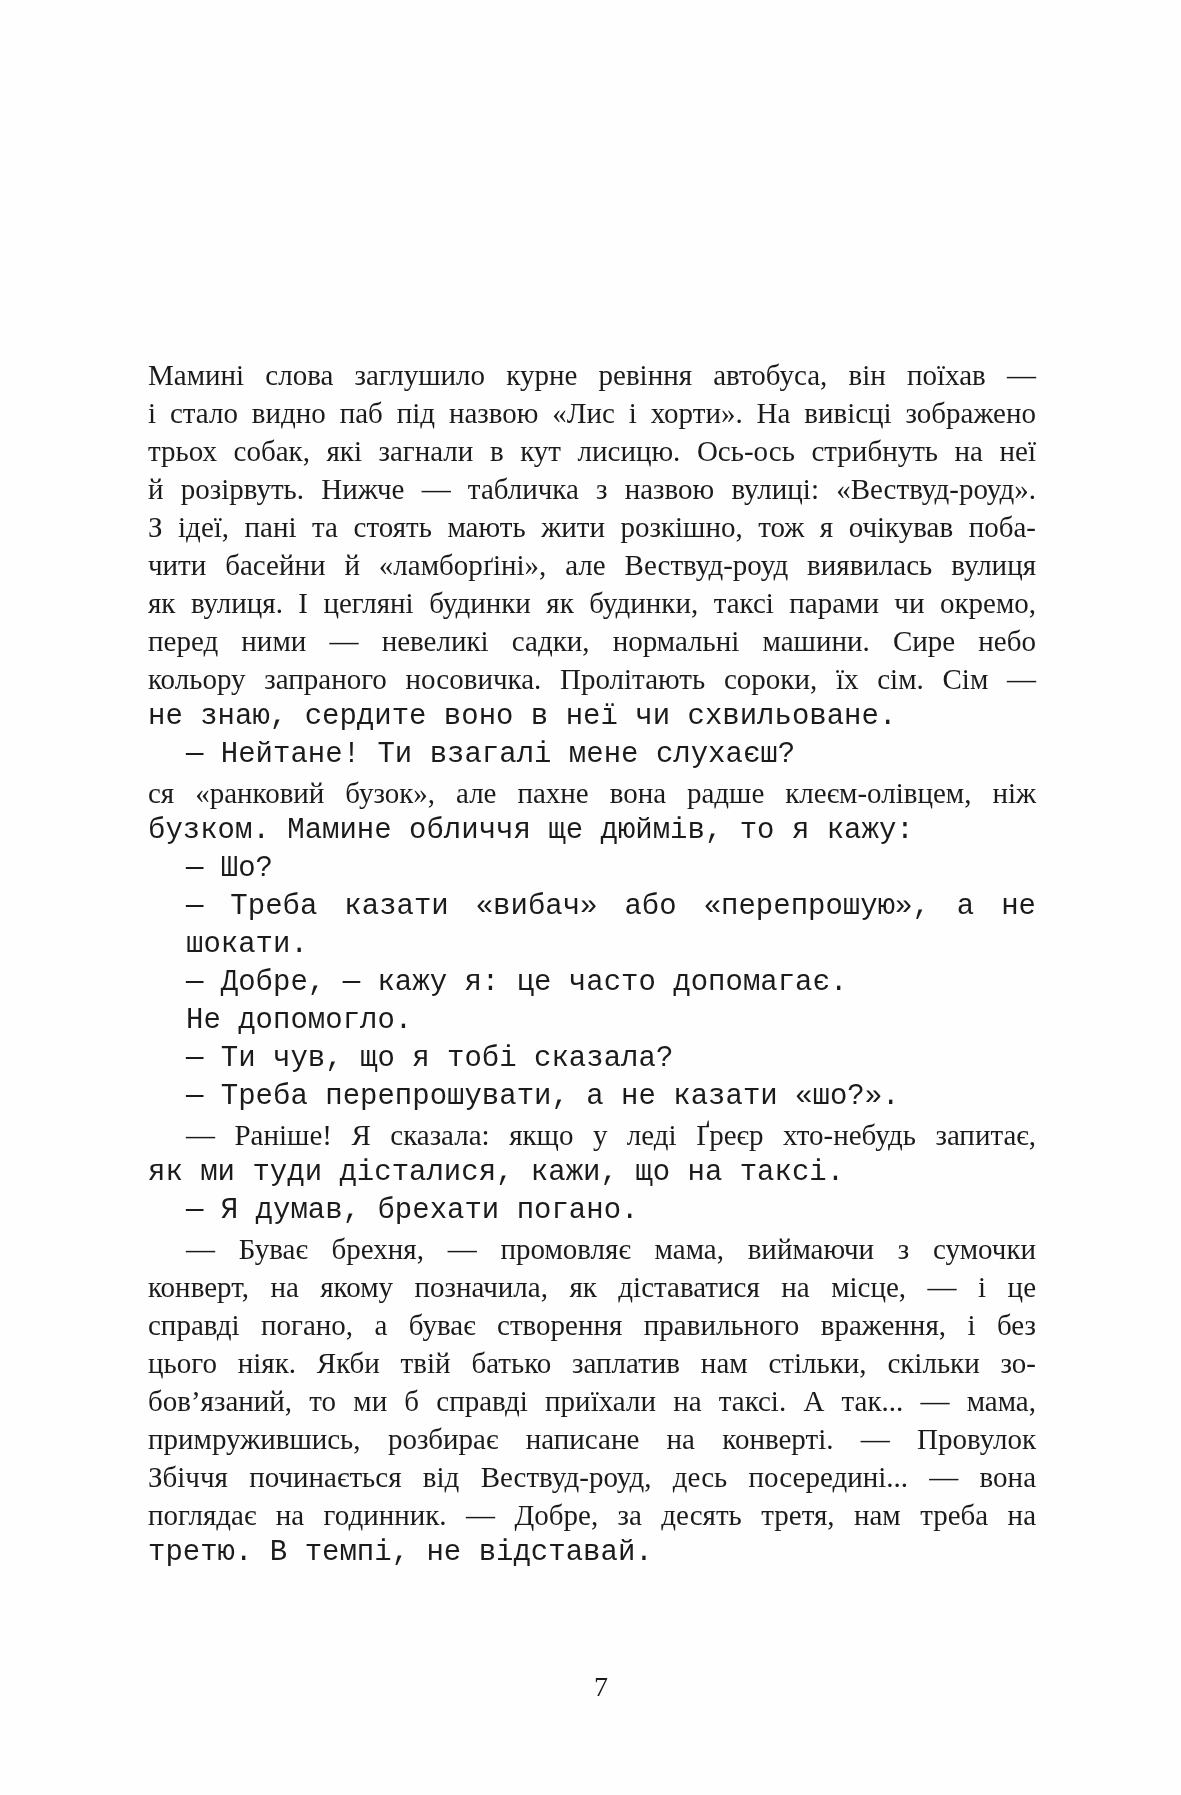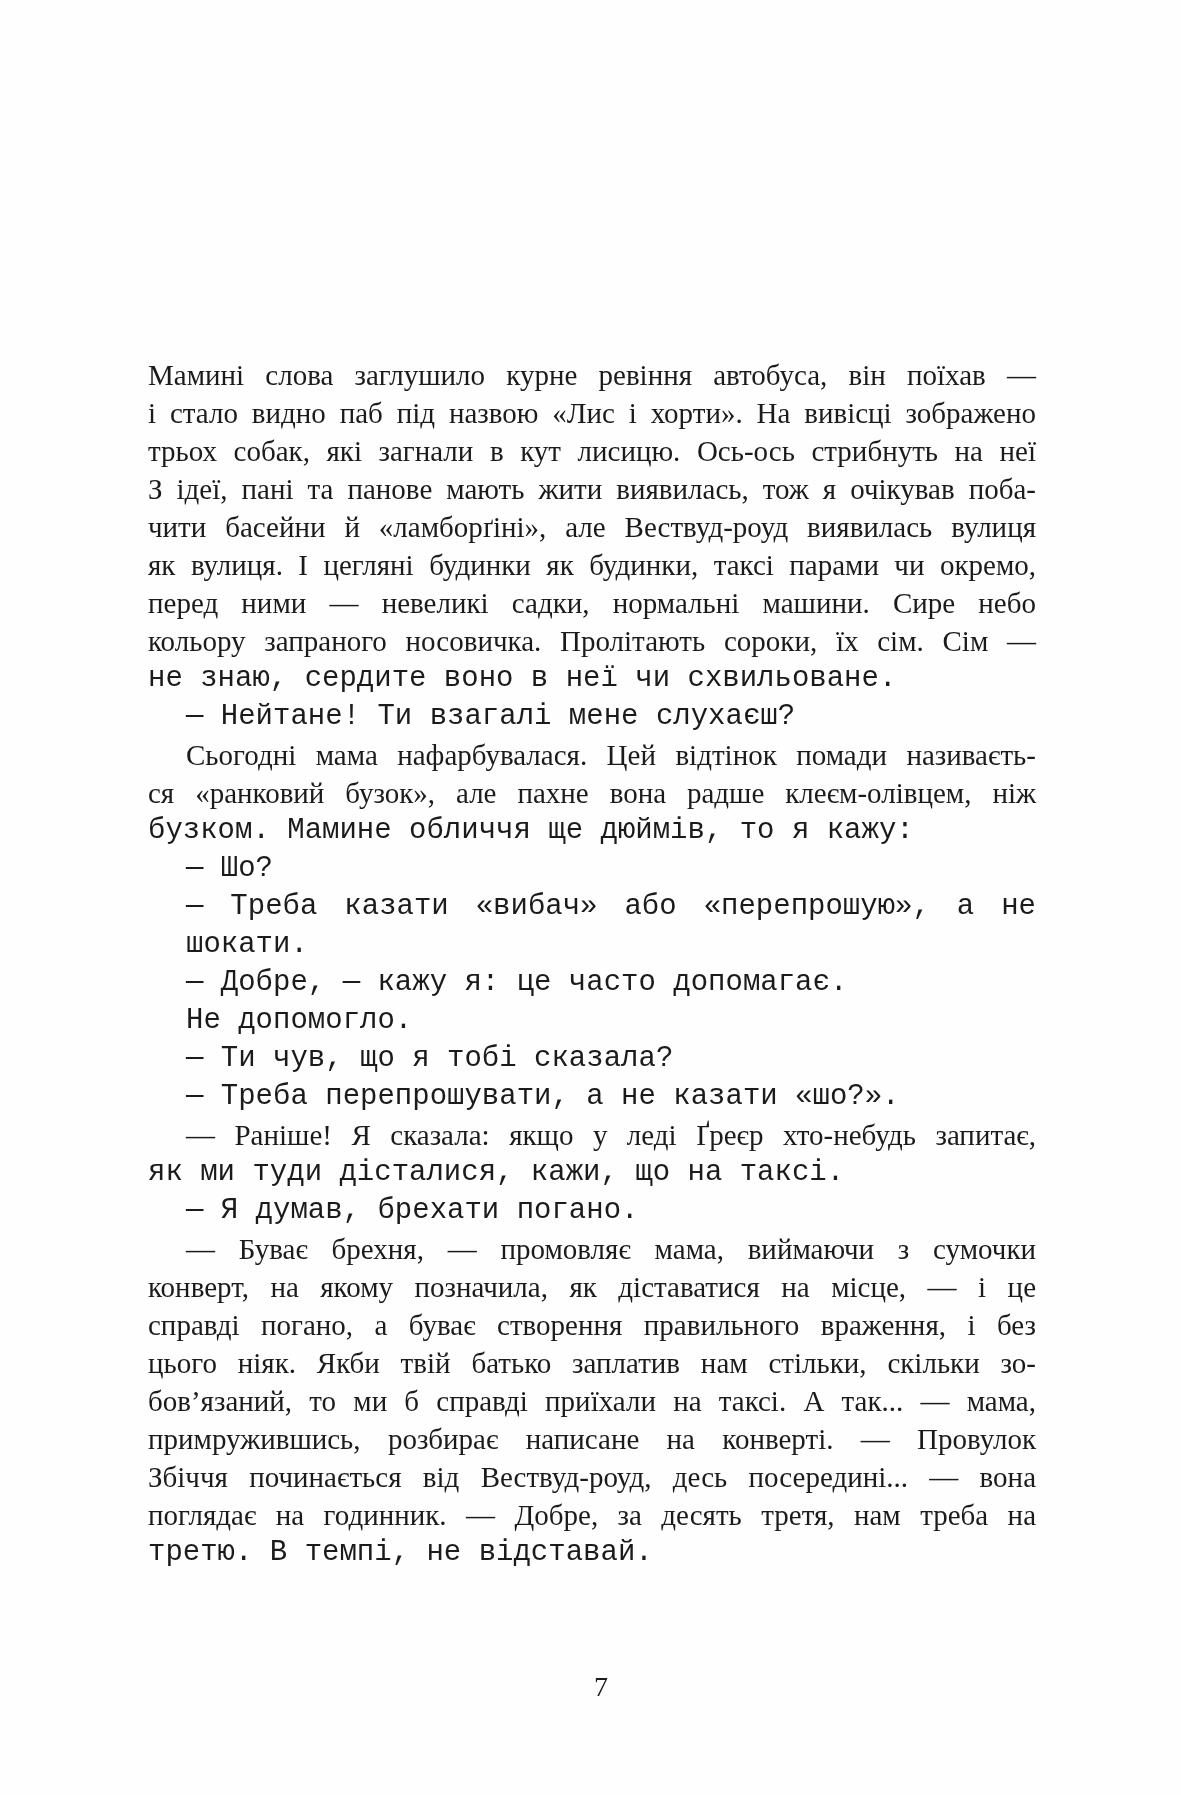--- a/index.html
+++ b/index.html
@@ -54,32 +54,32 @@
 </style>
 </head>
 <body>
 
 <div class="page">
   <div class="text-block" id="text-block">
       <div class="para">
         <div class="line">Мамині слова заглушило курне ревіння автобуса, він поїхав —</div>
         <div class="line">і стало видно паб під назвою «Лис і хорти». На вивісці зображено</div>
         <div class="line">трьох собак, які загнали в кут лисицю. Ось-ось стрибнуть на неї</div>
-        <div class="line">З ідеї, пані та панове мають жити виявилась, тож я очікував поба-</div>
+        <div class="line">й розірвуть. Нижче — табличка з назвою вулиці: «Вествуд-роуд».</div>
+        <div class="line">З ідеї, пані та стоять мають жити розкішно, тож я очікував поба-</div>
         <div class="line">чити басейни й «ламборґіні», але Вествуд-роуд виявилась вулиця</div>
         <div class="line">як вулиця. І цегляні будинки як будинки, таксі парами чи окремо,</div>
         <div class="line">перед ними — невеликі садки, нормальні машини. Сире небо</div>
         <div class="line">кольору запраного носовичка. Пролітають сороки, їх сім. Сім —</div>
         <div class="line last">не знаю, сердите воно в неї чи схвильоване.</div>
       </div>
       <div class="para">
         <div class="line last first-indent">— Нейтане! Ти взагалі мене слухаєш?</div>
       </div>
       <div class="para">
-        <div class="line first-indent">Сьогодні мама нафарбувалася. Цей відтінок помади називаєть-</div>
         <div class="line">ся «ранковий бузок», але пахне вона радше клеєм-олівцем, ніж</div>
         <div class="line last">бузком. Мамине обличчя ще дюймів, то я кажу:</div>
       </div>
       <div class="para">
         <div class="line last first-indent">— Шо?</div>
       </div>
       <div class="para">
         <div class="line last first-indent">— Треба казати «вибач» або «перепрошую», а не шокати.</div>
       </div>
       <div class="para">

